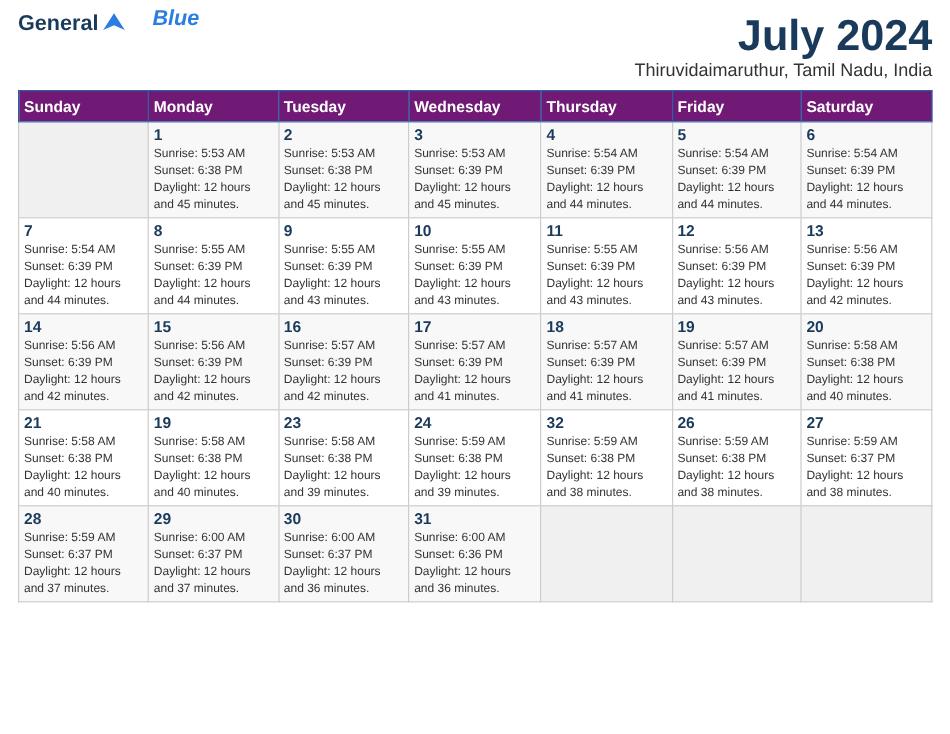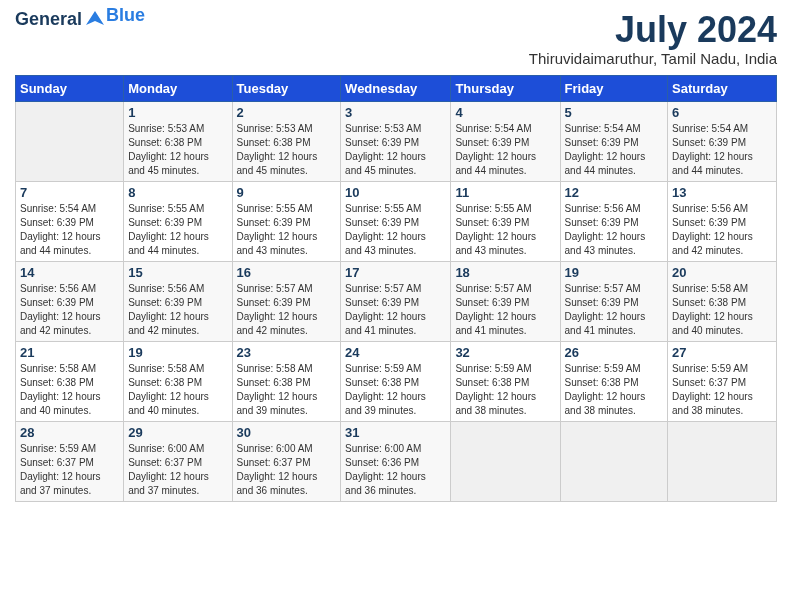--- a/index.html
+++ b/index.html
@@ -39,21 +39,21 @@
     .location {
       font-size: 15px;
       color: #333;
     }
     table {
       width: 100%;
       border-collapse: collapse;
       font-size: 11px;
     }
     thead tr th {
-      background: #1d4ed8;
+      background: #701a75;
       color: #fff;
       padding: 5px 4px;
       text-align: left;
       font-size: 13px;
       font-weight: bold;
       border: 1px solid #2a5ea8;
     }
     tbody tr td {
       border: 1px solid #ccc;
       vertical-align: top;
@@ -85,21 +85,21 @@
 <body>
 
 <div class="header">
   <div class="logo">
     <div style="display:flex;align-items:center;">
       <span class="logo-text">General</span>
       <svg width="22" height="22" viewBox="0 0 22 22" style="margin-left:2px;margin-top:-4px;">
         <polygon points="2,18 11,4 20,18 11,14" fill="#2a7de1"></polygon>
       </svg>
     </div>
-    <span class="logo-text" style="color:#2a7de1;margin-top:-4px;">Blue</span>
+    <span class="logo-text" style="color:#2a7de1;font-style:italic;margin-top:-4px;margin-left:21px;">Blue</span>
   </div>
   <div class="title-block">
     <div class="month-year">July 2024</div>
     <div class="location">Thiruvidaimaruthur, Tamil Nadu, India</div>
   </div>
 </div>
 
 <table>
   <thead>
     <tr id="header-row">

